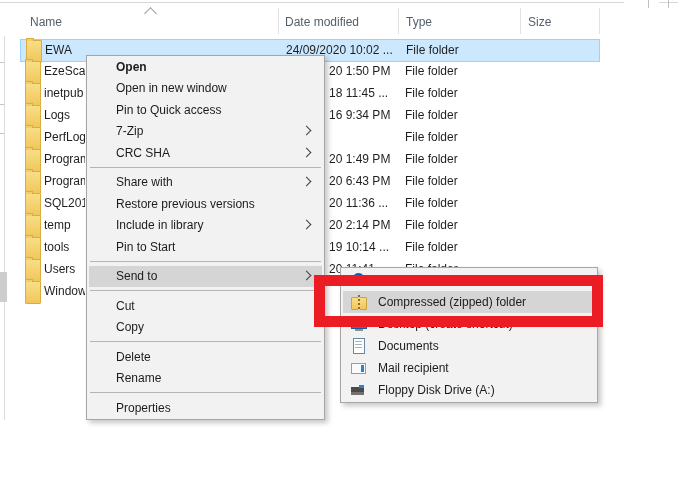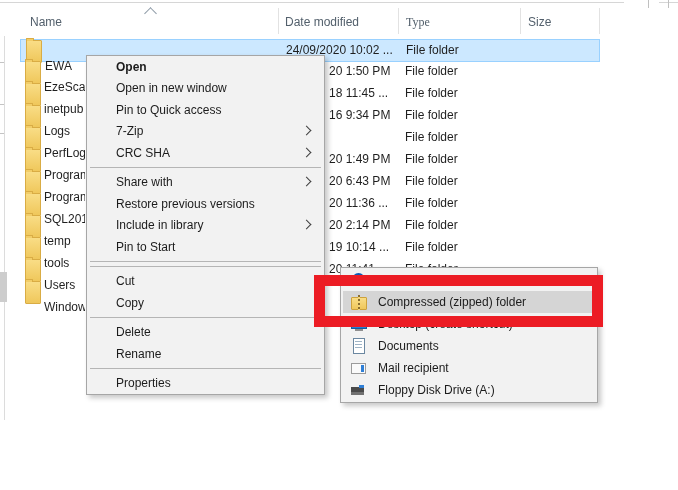--- a/index.html
+++ b/index.html
@@ -19,21 +19,21 @@
   
   .col-header { position:absolute; top:12px; height:20px; line-height:20px; color:var(--header_text,#53606c); white-space:nowrap; }
   .col-sep { position:absolute; top:8px; height:26px; width:1px; background:#e2e2e2; }
   .sort-caret { position:absolute; left:146px; top:9px; width:8px; height:8px;
     border-top:1px solid #8d9aa6; border-left:1px solid #8d9aa6; transform:rotate(45deg); }
 
   
   .file-row { position:absolute; left:20px; width:578px; height:21px; }
   .file-row.selected { background:var(--selection_bg,#cce8ff); border:1px solid var(--selection_border,#99d1ff); }
   .file-row > span { position:absolute; top:0; height:21px; line-height:21px; white-space:nowrap; }
-  .cell-name { left:24px; width:41px; overflow:hidden;margin-top:16px; }
+  .cell-name { left:24px; width:41px; overflow:hidden; }
   .cell-date { left:309px; width:110px; overflow:hidden; }
   .file-row.selected .cell-date { left:265px; }
   .cell-type { left:385px; width:90px; }
   .folder-icon { position:absolute; left:5px; top:5px; width:14px; height:11px;
     background:linear-gradient(#f9dd86,#efc75b); border:1px solid #d9ac44; border-radius:1px; }
   .folder-icon::before { content:""; position:absolute; left:-1px; top:-3px; width:6px; height:2px;
     background:#f2cd68; border:1px solid #d9ac44; border-bottom:none; border-radius:1px 1px 0 0; }
 
   
   .context-menu { position:absolute; left:86px; top:55px; width:239px; z-index:20;
@@ -95,21 +95,21 @@
   <div class="pane-edge"></div>
   <div class="pane-dash" style="top:62px;"></div>
   <div class="pane-dash" style="top:104px;"></div>
   <div class="pane-dash" style="top:133px;"></div>
   <div class="pane-thumb"></div>
 
   <div>
     <span class="sort-caret"></span>
     <div class="col-header" style="left:30px;">Name</div>
     <div class="col-header" style="left:285px;">Date modified</div>
-    <div class="col-header" style="left:406px;font-family:Liberation Serif, serif;">Type</div>
+    <div class="col-header" style="left:406px;">Type</div>
     <div class="col-header" style="left:528px;">Size</div>
     <div class="col-sep" style="left:278px;"></div>
     <div class="col-sep" style="left:398px;"></div>
     <div class="col-sep" style="left:520px;"></div>
     <div class="col-sep" style="left:599px;"></div>
   </div>
 
   <div>
       <div class="file-row selected" style="top: 39px;">
     <span class="folder-icon"></span>
@@ -216,20 +216,24 @@
   </div>
       <div class="menu-item">
     <span class="menu-label">Include in library</span>
     <span class="chevron-right"></span>
   </div>
       <div class="menu-item">
     <span class="menu-label">Pin to Start</span>
 
   </div>
       <div class="menu-sep"></div>
+      <div class="menu-item highlighted">
+    <span class="menu-label">Send to</span>
+    <span class="chevron-right"></span>
+  </div>
       <div class="menu-sep"></div>
       <div class="menu-item">
     <span class="menu-label">Cut</span>
 
   </div>
       <div class="menu-item">
     <span class="menu-label">Copy</span>
 
   </div>
       <div class="menu-sep"></div>

